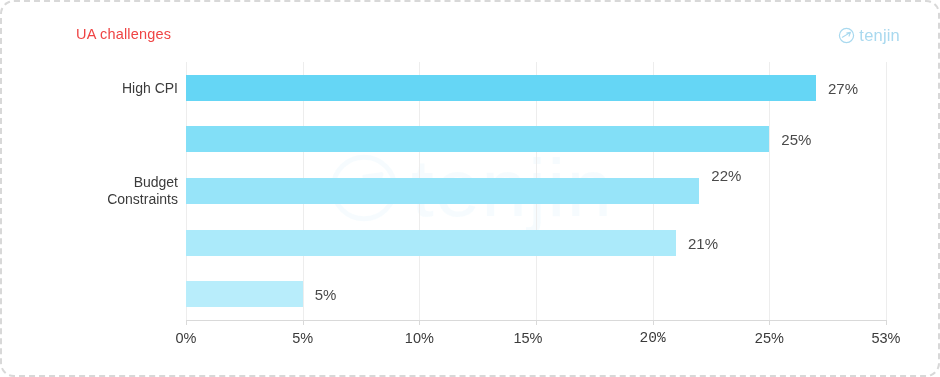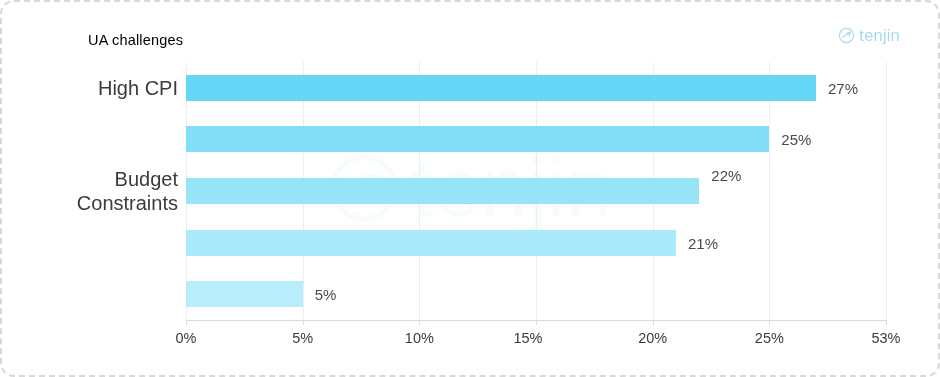--- a/index.html
+++ b/index.html
@@ -19,26 +19,25 @@
     background: #ffffff;
     border: 2px dashed #d8d8d8;
     border-radius: 14px;
     overflow: hidden;
   }
 
   
   #chart-title {
     position: absolute;
     left: 74px;
-    top: 30px;
+    top: 24px;
     font-size: 14.5px;
-    color: #000000;
+    color: #ef4444;
     letter-spacing: .2px;
     white-space: nowrap;
-    margin-left: 12px;
   }
 
   #brand-logo {
     position: absolute;
     right: 38px;
     top: 25px;
     display: flex;
     align-items: center;
     gap: 4px;
   }
@@ -127,21 +126,21 @@
     transform: translateY(-50%);
     font-size: 15px;
     color: #4a4a4a;
     white-space: nowrap;
   }
   .cat-label-wrap {
     position: absolute;
     left: 8px;
     width: 168px;
     text-align: right;
-    font-size: 20px;
+    font-size: 14px;
     color: #3b3b3b;
     line-height: 1.2;
     white-space: pre-line;
     transform: translateY(-50%);
   }
 
   
   .xtick-label {
     position: absolute;
     top: 328px;
@@ -187,21 +186,21 @@
     <div id="axis-line"></div>
   <div class="tick-mark" style="left: 184px;"></div>
       <div class="xtick-label" style="left: 184px;">0%</div>
       <div class="tick-mark" style="left: 300.667px;"></div>
       <div class="xtick-label" style="left: 300.667px;">5%</div>
       <div class="tick-mark" style="left: 417.333px;"></div>
       <div class="xtick-label" style="left: 417.333px;">10%</div>
       <div class="tick-mark" style="left: 534px;"></div>
       <div class="xtick-label" style="left: 526px;">15%</div>
       <div class="tick-mark" style="left: 650.667px;"></div>
-      <div class="xtick-label" style="left: 650.667px;">20%</div>
+      <div class="xtick-label" style="left: 650.667px; font-family: Liberation Mono, monospace;">20%</div>
       <div class="tick-mark" style="left: 767.333px;"></div>
       <div class="xtick-label" style="left: 767.333px;">25%</div>
       <div class="tick-mark" style="left: 884px;"></div>
       <div class="xtick-label" style="left: 884px;">53%</div>
       <div class="bar" style="left: 184px; top: 72.8px; width: 630px; position: absolute; transform: none; background: rgb(101, 214, 245);"></div>
       <div class="bar-value" style="left: 826px; top: 85.8px;">27%</div>
       <div class="cat-label-wrap" style="top: 85.8px;">High CPI</div>
       <div class="bar" style="left: 184px; top: 124.4px; width: 583.333px; position: absolute; transform: none; background: rgb(130, 223, 247);"></div>
       <div class="bar-value" style="left: 779.333px; top: 137.4px;">25%</div>
       <div class="bar" style="left: 184px; top: 176px; width: 513.333px; position: absolute; transform: none; background: rgb(151, 228, 249);"></div>

